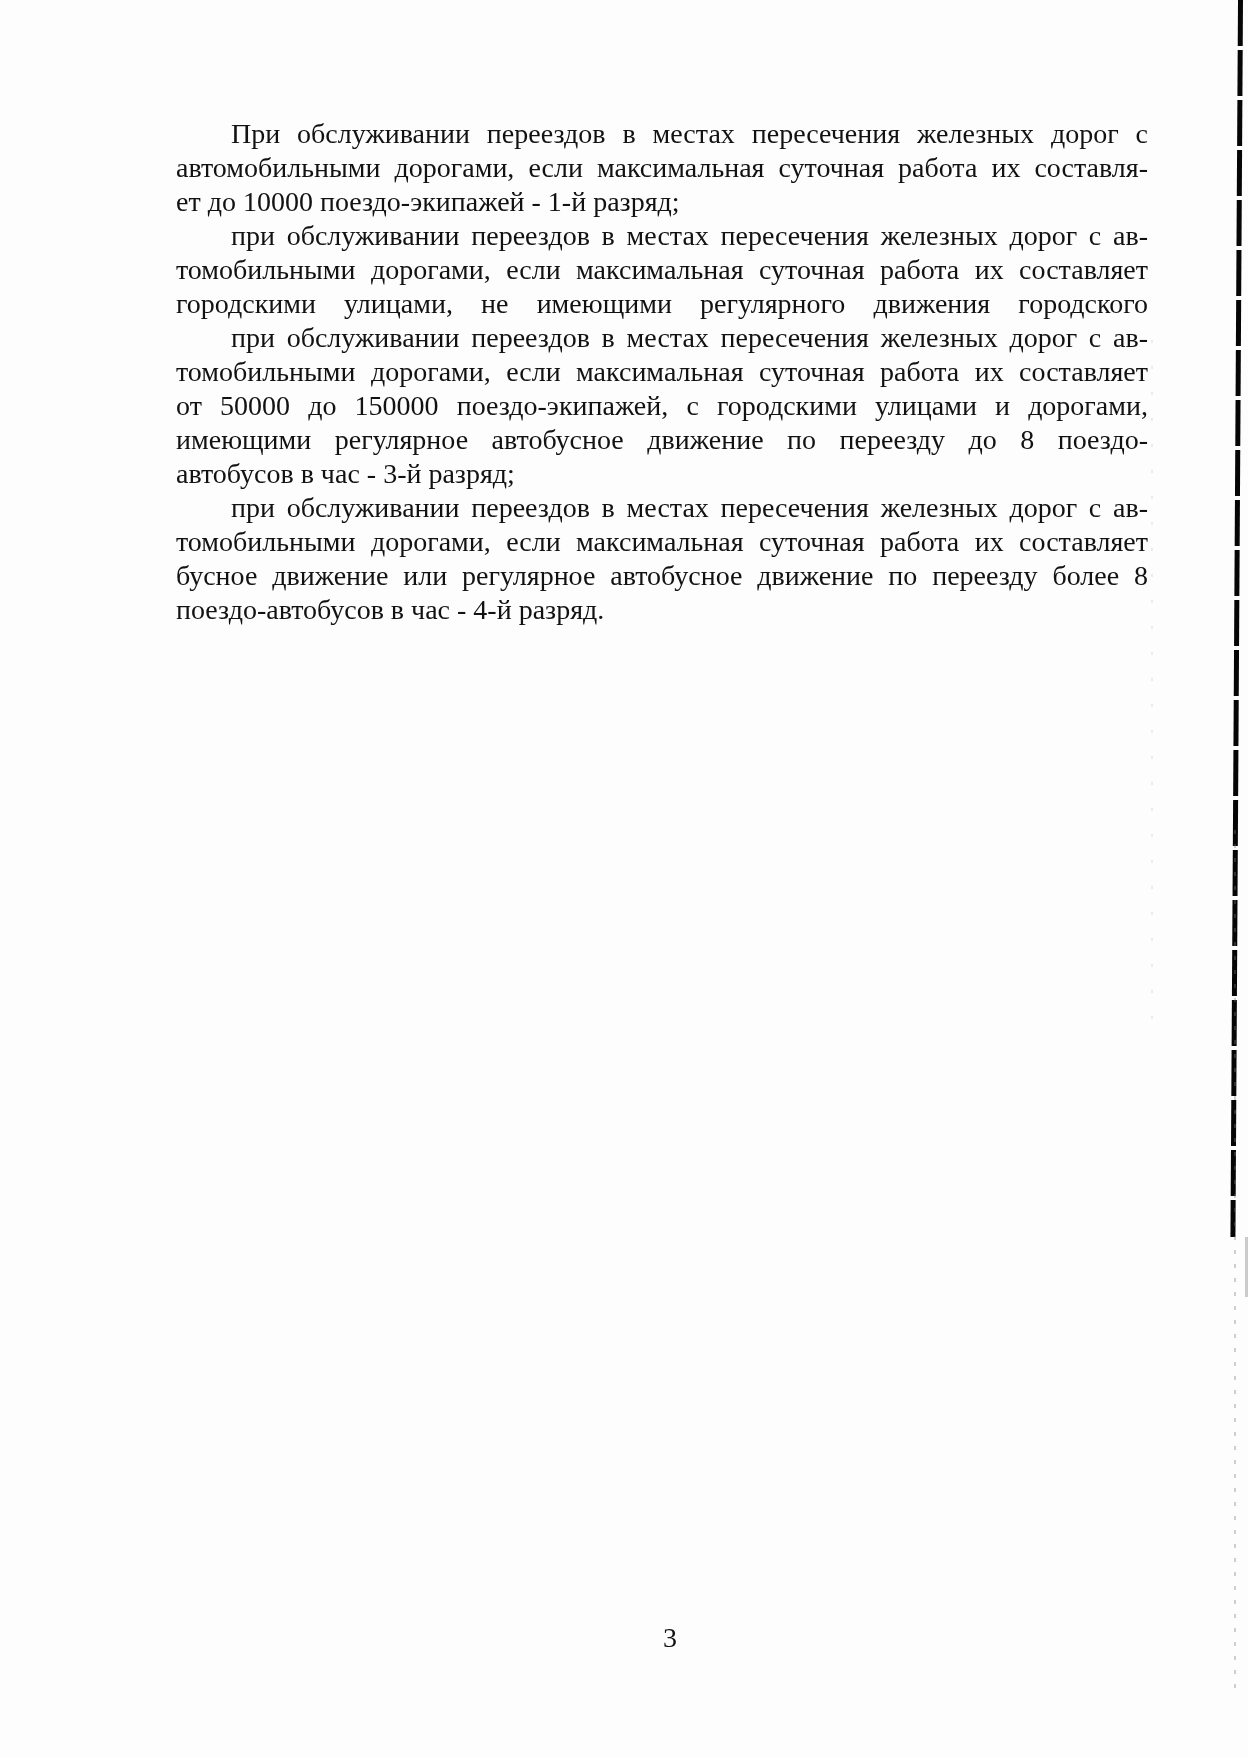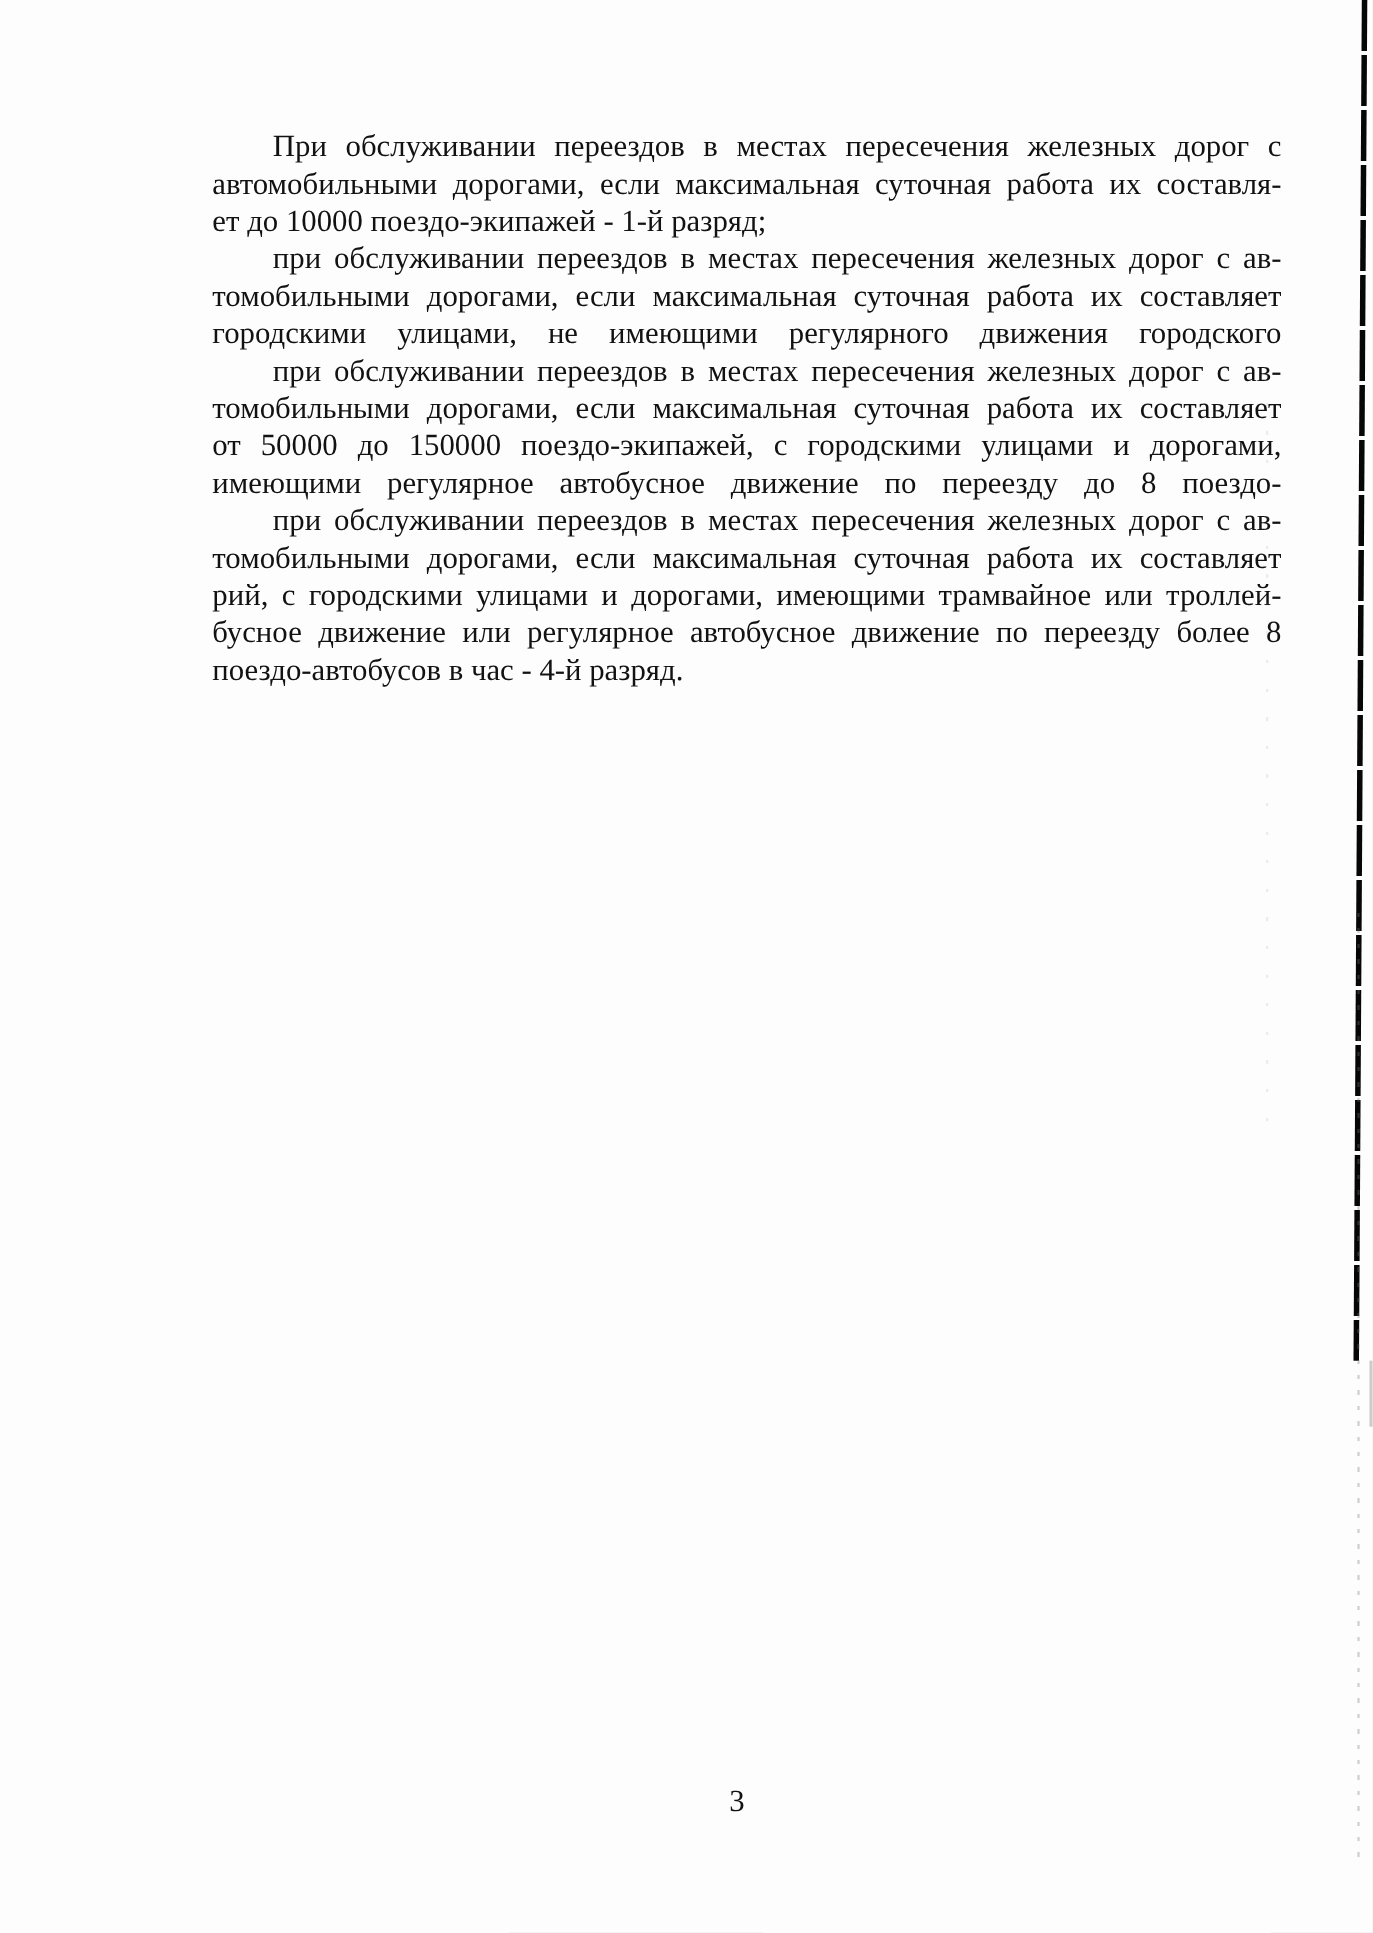--- a/index.html
+++ b/index.html
@@ -12,21 +12,21 @@
     width: 1248px;
     height: 1757px;
     margin: 0 auto;
     background: var(--page_background, #fdfdfd);
     overflow: hidden;
     font-family: "Liberation Serif", "DejaVu Serif", serif;
     color: var(--text, #111);
   }
   .textblock {
     position: absolute;
-    left: 193px;
+    left: 176px;
     top: 117px;
     width: 972px;
     font-size: 28px;
     line-height: 34px;
   }
   .paragraph { margin: 0; padding: 0; }
   .text-line {
     height: 34px;
     overflow: visible;
     white-space: normal;
@@ -110,25 +110,25 @@
       <div class="paragraph">
         <div class="text-line justify indent">при обслуживании переездов в местах пересечения железных дорог с ав-</div>
         <div class="text-line justify">томобильными дорогами, если максимальная суточная работа их составляет</div>
         <div class="text-line justify">городскими улицами, не имеющими регулярного движения городского</div>
       </div>
       <div class="paragraph">
         <div class="text-line justify indent">при обслуживании переездов в местах пересечения железных дорог с ав-</div>
         <div class="text-line justify">томобильными дорогами, если максимальная суточная работа их составляет</div>
         <div class="text-line justify">от 50000 до 150000 поездо-экипажей, с городскими улицами и дорогами,</div>
         <div class="text-line justify">имеющими регулярное автобусное движение по переезду до 8 поездо-</div>
+        <div class="text-line left">автобусов в час - 3-й разряд;</div>
       </div>
       <div class="paragraph">
         <div class="text-line justify indent">при обслуживании переездов в местах пересечения железных дорог с ав-</div>
         <div class="text-line justify">томобильными дорогами, если максимальная суточная работа их составляет</div>
-        <div class="text-line justify">рий, с городскими улицами и дорогами, имеющими трамвайное или троллей-</div>
         <div class="text-line justify">бусное движение или регулярное автобусное движение по переезду более 8</div>
         <div class="text-line left">поездо-автобусов в час - 4-й разряд.</div>
       </div>
     </div>
 
   <div class="page-number">3</div>
 
   <div class="scan-bar"></div>
   <div class="scan-bar-tail"></div>
   <div class="scan-dots-right"></div>

